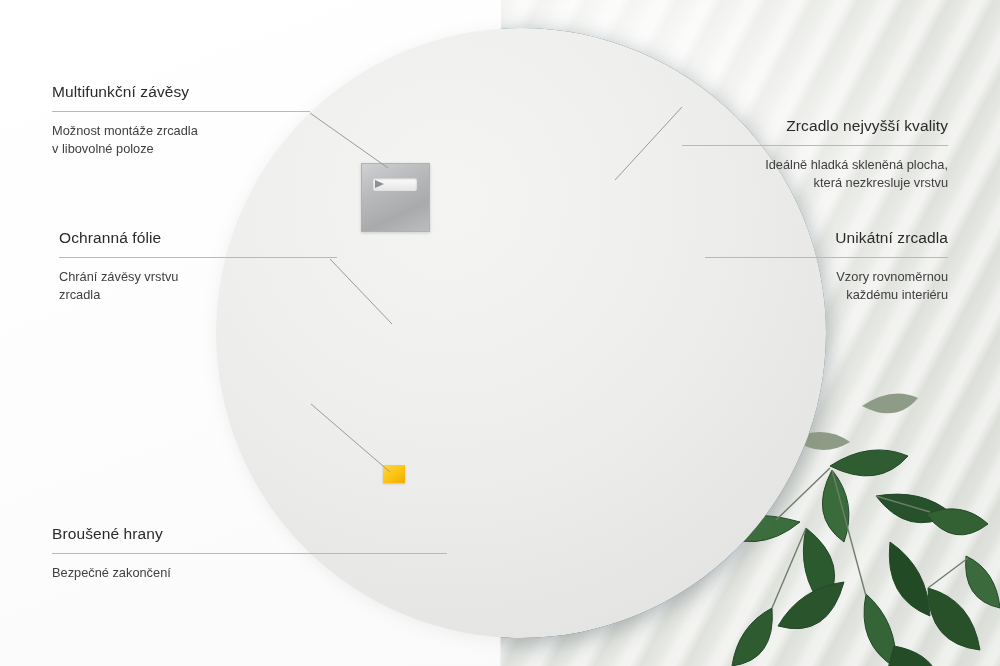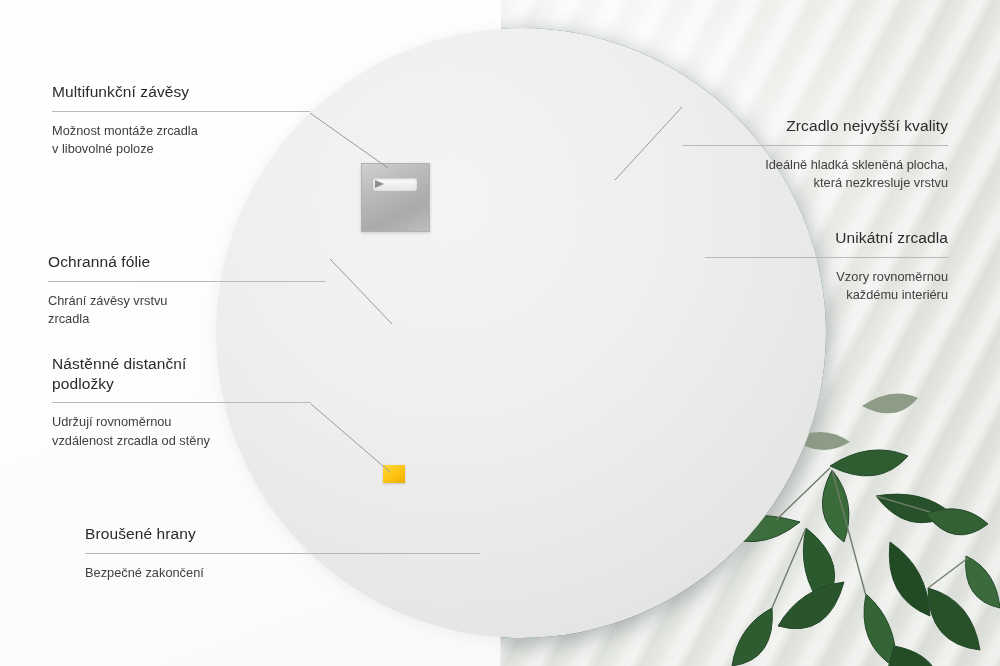--- a/index.html
+++ b/index.html
@@ -325,36 +325,29 @@
     <line x1="682" y1="107" x2="615" y2="180"></line>
   </svg>
 
   <div class="callout" style="left:52px; top:82px; width:258px;">
     <div class="title">Multifunkční závěsy</div>
     <div class="rule"></div>
     <div class="desc">Možnost montáže zrcadla
 v libovolné poloze</div>
   </div>
 
-  <div class="callout" style="left:48px; top:228px; width:278px;margin-top:24px;">
+  <div class="callout" style="left:59px; top:228px; width:278px;">
     <div class="title">Ochranná fólie</div>
     <div class="rule"></div>
     <div class="desc">Chrání závěsy vrstvu
 zrcadla</div>
   </div>
 
-  <div class="callout" style="left:52px; top:354px; width:259px;">
-    <div class="title">Nástěnné distanční
-podložky</div>
-    <div class="rule"></div>
-    <div class="desc">Udržují rovnoměrnou
-vzdálenost zrcadla od stěny</div>
-  </div>
-
-  <div class="callout" style="left:52px; top:524px; width:395px;margin-left:33px;">
+
+  <div class="callout" style="left:52px; top:524px; width:395px;">
     <div class="title">Broušené hrany</div>
     <div class="rule"></div>
     <div class="desc">Bezpečné zakončení</div>
   </div>
 
   <div class="callout right" style="left:682px; top:76px; width:266px;margin-top:40px;">
     <div class="title">Zrcadlo nejvyšší kvality</div>
     <div class="rule"></div>
     <div class="desc">Ideálně hladká skleněná plocha,
 která nezkresluje vrstvu</div>

